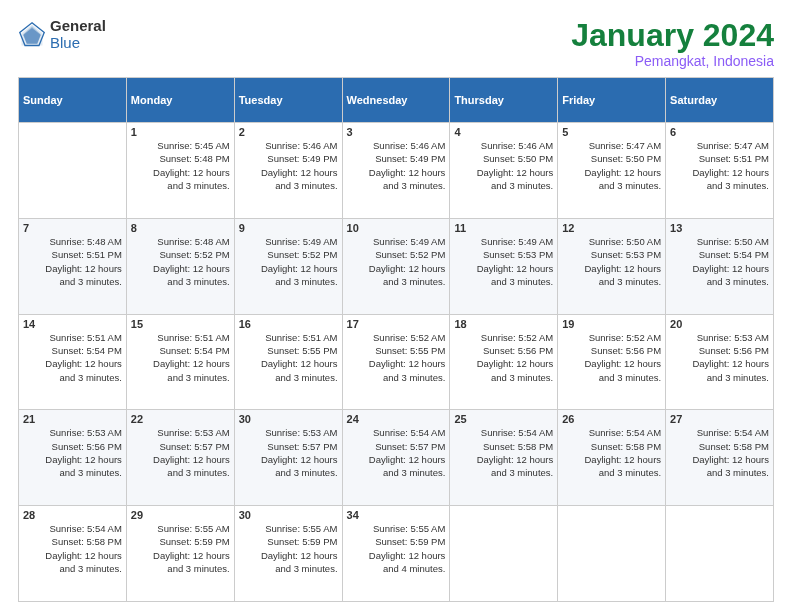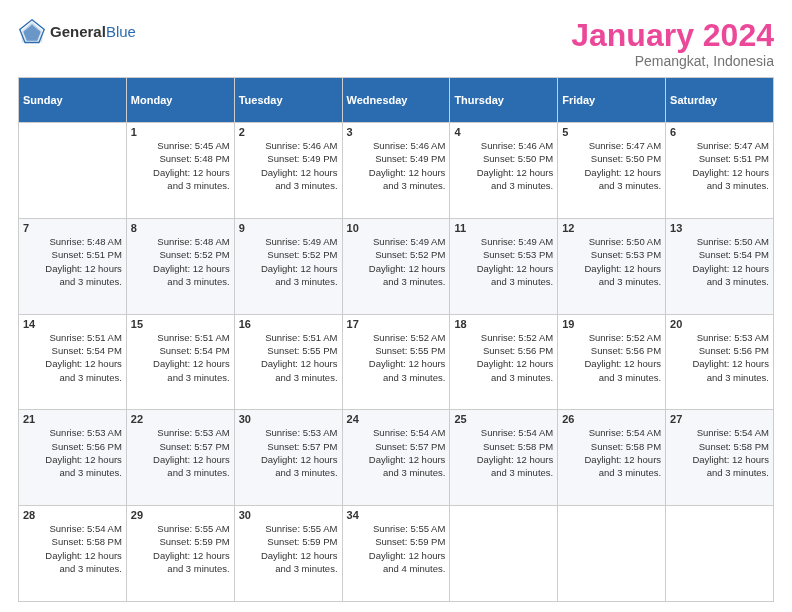--- a/index.html
+++ b/index.html
@@ -23,21 +23,21 @@
       align-items: flex-start;
       margin-bottom: 8px;
     }
     .logo {
       display: flex;
       align-items: center;
       gap: 4px;
     }
     .logo-text {
       display: flex;
-      flex-direction: row;
+      flex-direction: column;
       line-height: 1.1;
     }
     .logo-general {
       font-size: 15px;
       font-weight: bold;
       color: #333;
     }
     .logo-blue {
       font-size: 15px;
       font-weight: normal;
@@ -46,26 +46,26 @@
     .logo-icon {
       width: 28px;
       height: 28px;
     }
     .title-block {
       text-align: right;
     }
     .main-title {
       font-size: 32px;
       font-weight: bold;
-      color: #ec4899;
+      color: #15803d;
       line-height: 1.1;
     }
     .subtitle {
       font-size: 14px;
-      color: #737373;
+      color: #8b5cf6;
     }
     .calendar {
       flex: 1;
       border-collapse: collapse;
       width: 100%;
       font-size: 10px;
     }
     .calendar th {
       background: #2b6cb0;
       color: #fff;

